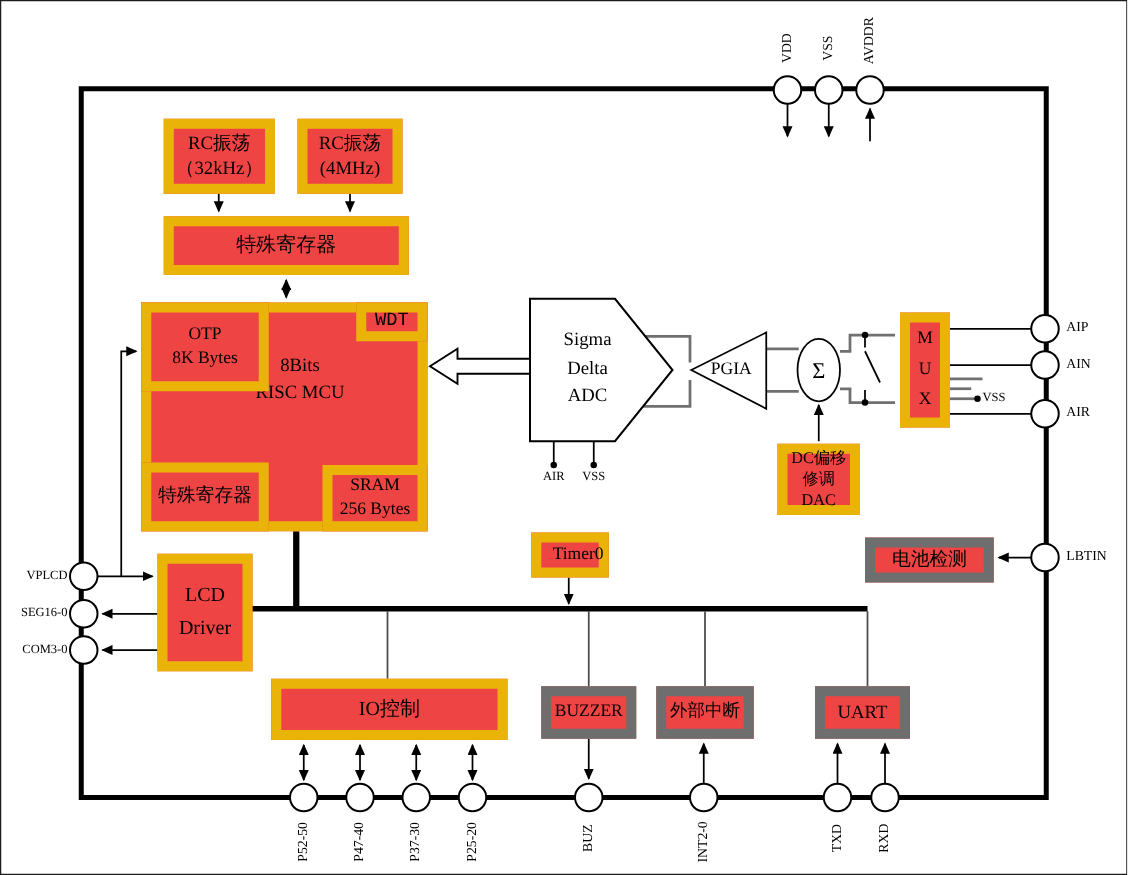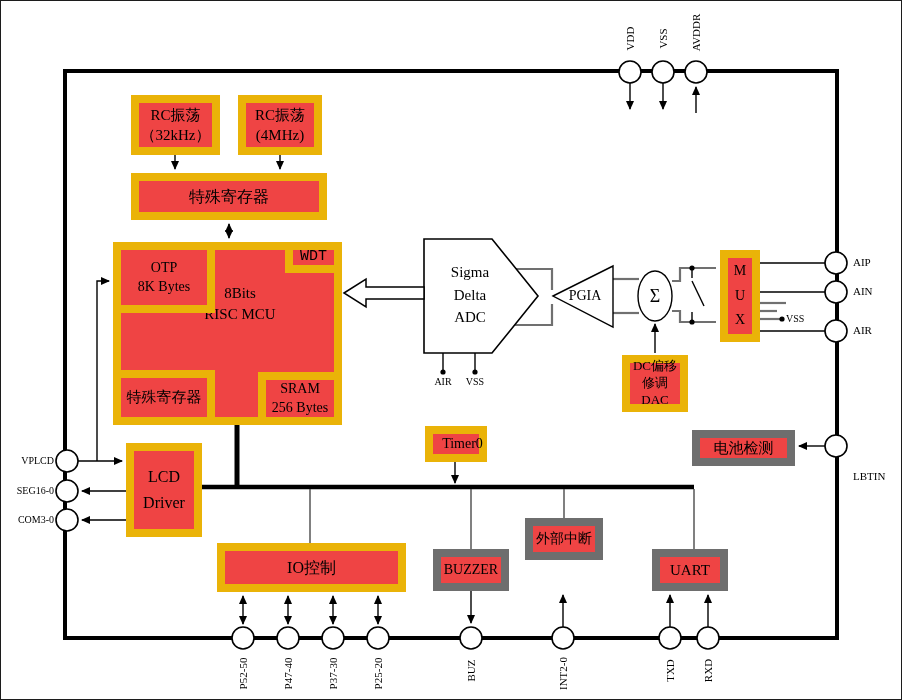--- a/index.html
+++ b/index.html
@@ -144,31 +144,31 @@
 U
 X</div>
 
   <div class="lbl boxed gray" style="left:692px;top:430px;width:103px;height:36px;font-size:15px;">电池检测</div>
   <div class="lbl boxed" style="left:425px;top:426px;width:62px;height:36px;font-size:14px;padding-left:13px;">Timer0</div>
   <div class="lbl boxed" style="left:126px;top:443px;width:76px;height:94px;font-size:16px;line-height:1.6;">LCD
 Driver</div>
 
   <div class="lbl boxed gray" style="left:433px;top:549px;width:76px;height:42px;font-size:14px;">BUZZER</div>
   <div class="lbl boxed" style="left:217px;top:543px;width:189px;height:49px;font-size:16px;">IO控制</div>
-  <div class="lbl boxed gray" style="left:525px;top:518px;width:78px;height:42px;font-size:14px;">外部中断</div>
+  <div class="lbl boxed gray" style="left:525px;top:549px;width:78px;height:42px;font-size:14px;">外部中断</div>
   <div class="lbl boxed gray" style="left:652px;top:549px;width:76px;height:42px;font-size:15px;">UART</div>
 
   <div class="lbl rot sm" style="left:595px;top:33px;width:70px;">VDD</div>
   <div class="lbl rot sm" style="left:628px;top:33px;width:70px;">VSS</div>
   <div class="lbl rot sm" style="left:661px;top:27px;width:70px;">AVDDR</div>
 
   <div class="lbl sm" style="left:853px;top:257px;width:44px;text-align:left;">AIP</div>
   <div class="lbl sm" style="left:853px;top:286px;width:44px;text-align:left;">AIN</div>
   <div class="lbl sm" style="left:853px;top:325px;width:44px;text-align:left;">AIR</div>
-  <div class="lbl sm" style="left:853px;top:440px;width:46px;text-align:left;margin-top:31px;">LBTIN</div>
+  <div class="lbl sm" style="left:853px;top:440px;width:46px;text-align:left;">LBTIN</div>
 
   <div class="lbl xs" style="left:8px;top:456px;width:46px;text-align:right;">VPLCD</div>
   <div class="lbl xs" style="left:6px;top:486px;width:48px;text-align:right;">SEG16-0</div>
   <div class="lbl xs" style="left:6px;top:515px;width:48px;text-align:right;">COM3-0</div>
 
   <div class="lbl rot sm" style="left:215px;top:668px;width:56px;">P52-50</div>
   <div class="lbl rot sm" style="left:260px;top:668px;width:56px;">P47-40</div>
   <div class="lbl rot sm" style="left:305px;top:668px;width:56px;">P37-30</div>
   <div class="lbl rot sm" style="left:350px;top:668px;width:56px;">P25-20</div>
   <div class="lbl rot sm" style="left:443px;top:665px;width:56px;">BUZ</div>

